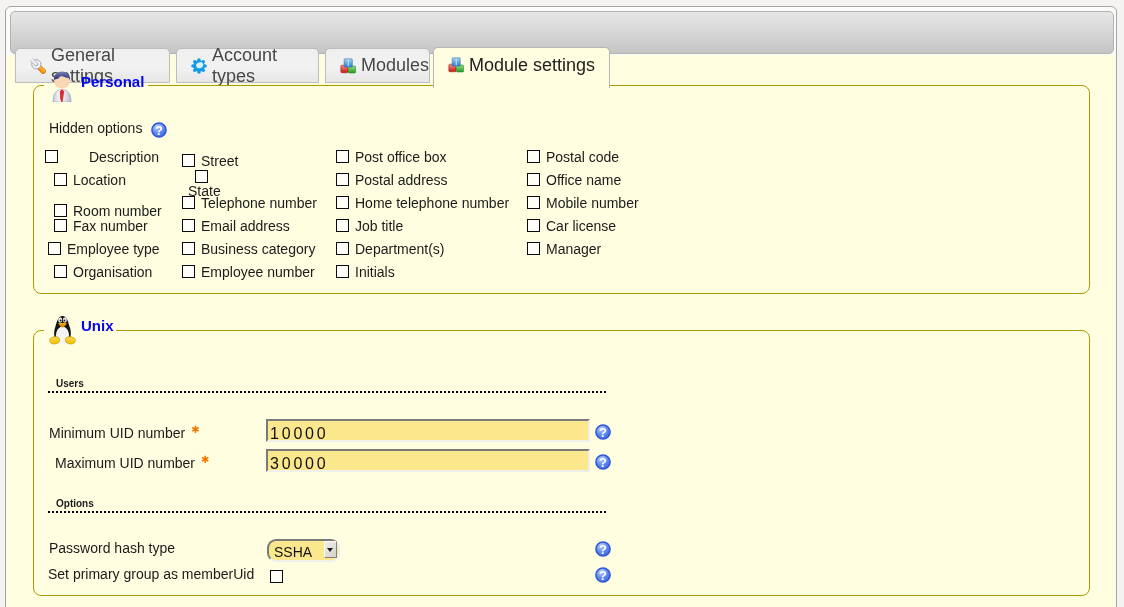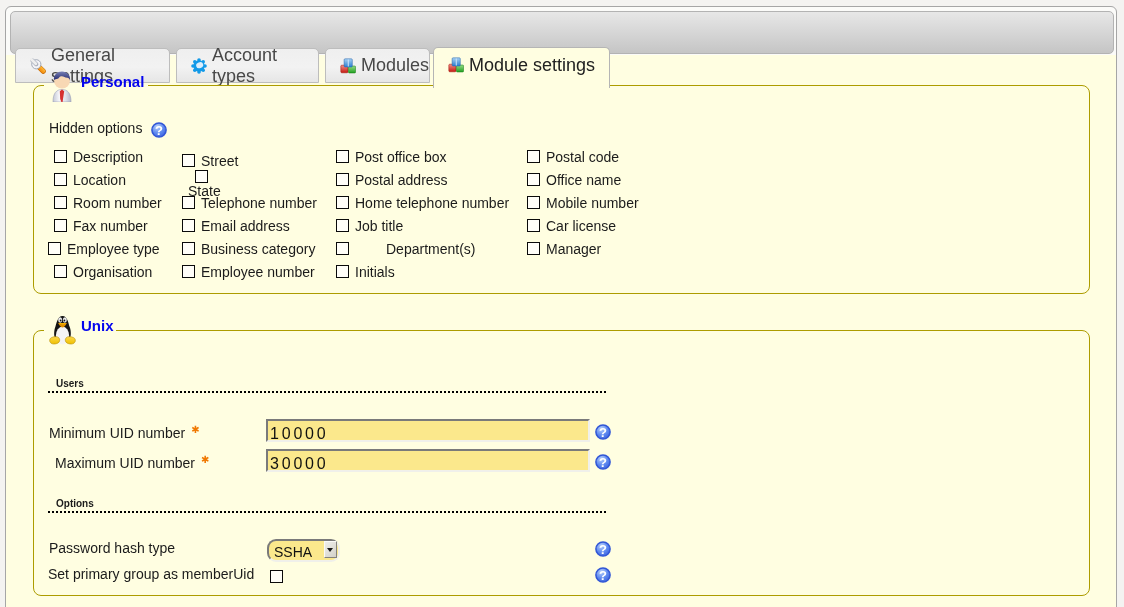--- a/index.html
+++ b/index.html
@@ -118,21 +118,21 @@
   <path d="M4 11.5 C3.3 5.8 7 2.4 12 2.4 C17 2.4 20.7 5.8 20.1 12 C19.8 9.9 18.8 9 17.3 8.8 C14.4 8.5 13.9 7 11 7.3 C9.1 7.5 9.6 9.7 6.6 10 C5.1 10.2 4.3 10.4 4 11.5 Z" fill="url(#hairg)"></path>
 </svg>
 <div class="legendtext" style="left:81px;top:73px;">Personal</div>
 
 <div class="lbl" style="left:49px;top:120px;">Hidden options</div>
 <svg class="help" style="left:151px;top:122px;" width="16" height="16" viewBox="0 0 16 16">
 <circle cx="8" cy="8" r="7.1" fill="url(#hg)" stroke="#3156d6" stroke-width="1.5"></circle>
 <text x="8" y="12.6" text-anchor="middle" font-family="Liberation Sans, sans-serif" font-size="13" font-weight="bold" fill="#fff">?</text>
 </svg>
 
-<div class="cell" style="left:54px;top:147px;">
+<div class="cell" style="left:45px;top:147px;gap:25px;">
     <span class="cb"></span>
     <span class="cl">Description</span>
   </div>
 <div class="cell" style="left:182px;top:151px;">
     <span class="cb"></span>
     <span class="cl">Street</span>
   </div>
 <div class="cell" style="left:336px;top:147px;">
     <span class="cb"></span>
     <span class="cl">Post office box</span>
@@ -150,21 +150,21 @@
     <span class="cl">State</span>
   </div>
 <div class="cell" style="left:336px;top:170px;">
     <span class="cb"></span>
     <span class="cl">Postal address</span>
   </div>
 <div class="cell" style="left:527px;top:170px;">
     <span class="cb"></span>
     <span class="cl">Office name</span>
   </div>
-<div class="cell" style="left:54px;top:193px;">
+<div class="cell" style="left:54px;top:201px;">
     <span class="cb"></span>
     <span class="cl">Room number</span>
   </div>
 <div class="cell" style="left:182px;top:193px;">
     <span class="cb"></span>
     <span class="cl">Telephone number</span>
   </div>
 <div class="cell" style="left:336px;top:193px;">
     <span class="cb"></span>
     <span class="cl">Home telephone number</span>
@@ -190,21 +190,21 @@
     <span class="cl">Car license</span>
   </div>
 <div class="cell" style="left:48px;top:239px;justify-content:flex-end;">
     <span class="cb"></span>
     <span class="cl">Employee type</span>
   </div>
 <div class="cell" style="left:182px;top:239px;">
     <span class="cb"></span>
     <span class="cl">Business category</span>
   </div>
-<div class="cell" style="left:336px;top:239px;gap:31px;">
+<div class="cell" style="left:336px;top:239px;">
     <span class="cb"></span>
     <span class="cl">Department(s)</span>
   </div>
 <div class="cell" style="left:527px;top:239px;">
     <span class="cb"></span>
     <span class="cl">Manager</span>
   </div>
 <div class="cell" style="left:54px;top:262px;">
     <span class="cb"></span>
     <span class="cl">Organisation</span>

